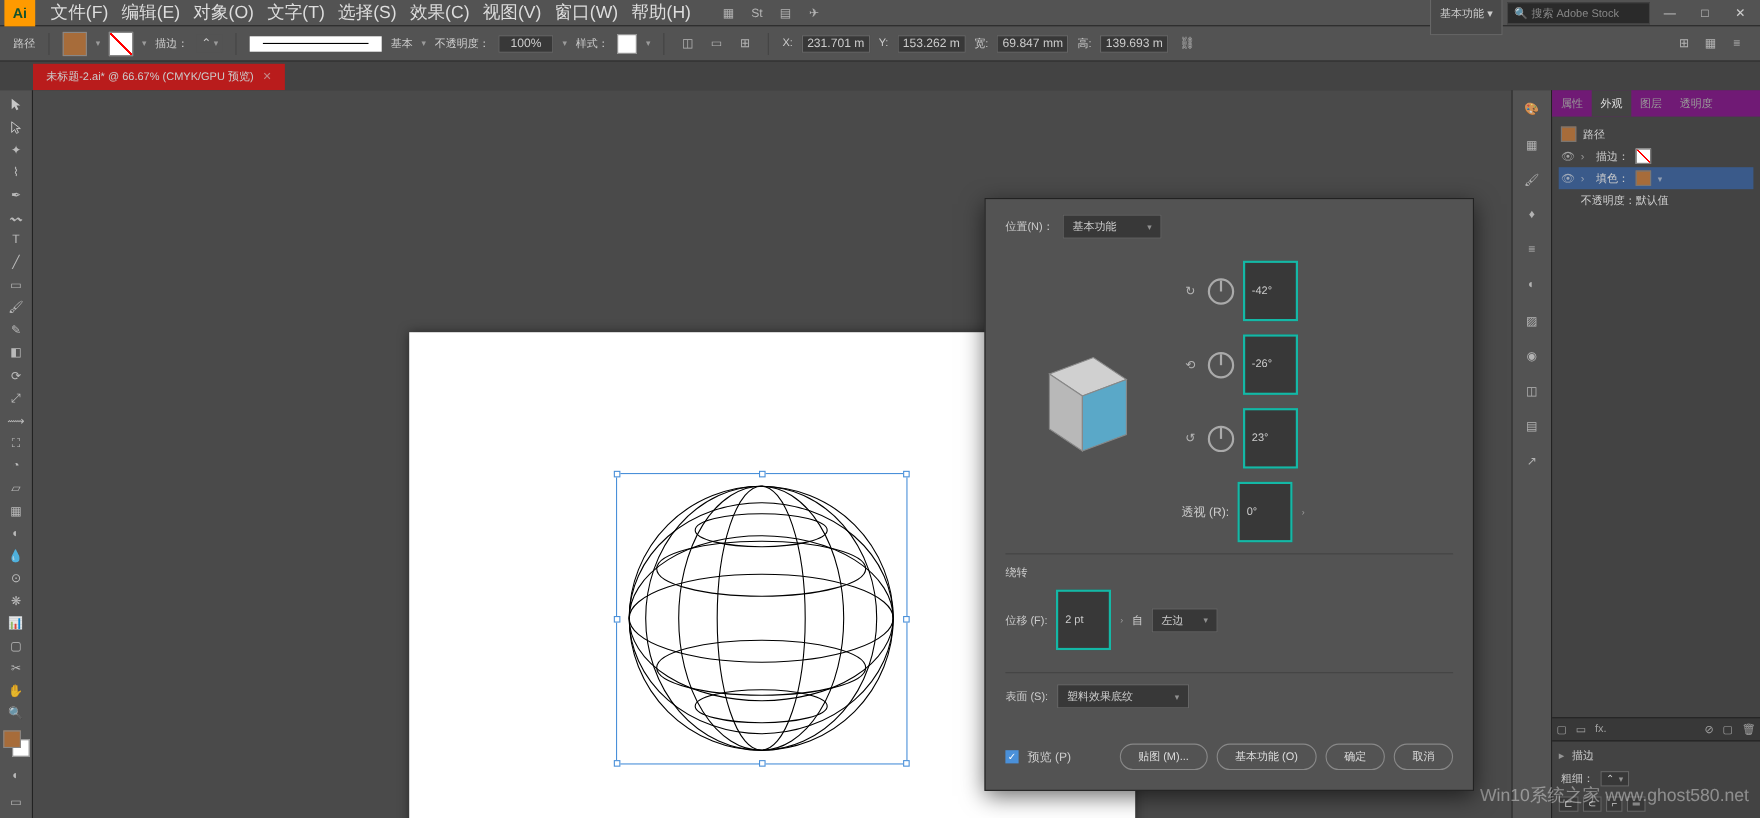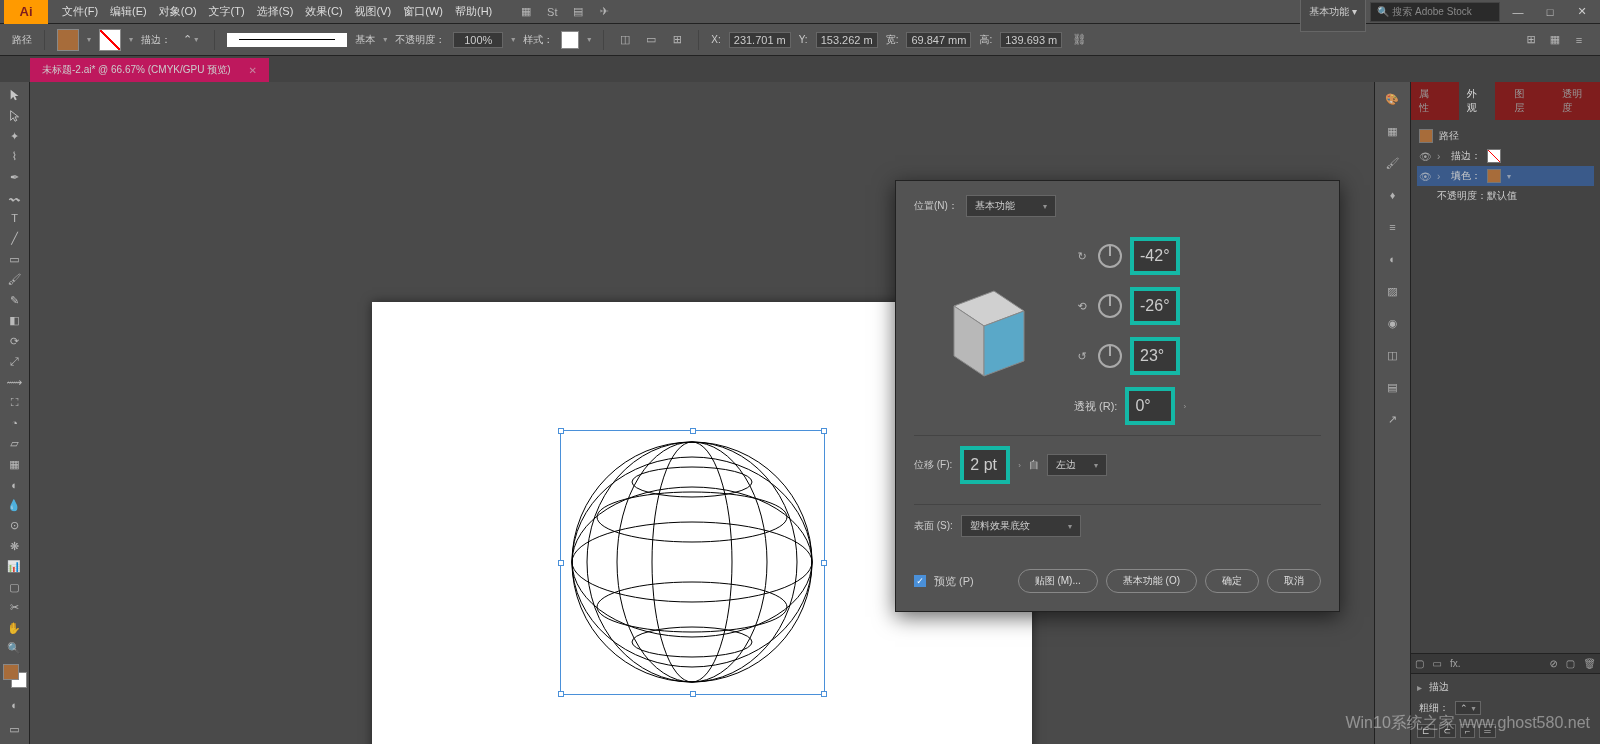--- a/index.html
+++ b/index.html
@@ -1,58 +1,58 @@
 <!DOCTYPE html>
 <html><head>
 <meta charset="utf-8">
 <style>
 *{margin:0;padding:0;box-sizing:border-box;font-family:"Microsoft YaHei",Arial,sans-serif;user-select:none}
 body{background:#323232;color:#ccc;font-size:11px;overflow:hidden;width:1600px;height:744px;position:relative}
 .menubar{height:24px;background:#535353;display:flex;align-items:center;padding:0 4px;border-bottom:1px solid #222}
-.ai-logo{width:44px;height:24px;background:#ff9a00;color:#7f1d1d;font-weight:bold;display:flex;align-items:center;justify-content:center;font-size:13px;margin-right:8px}
-.menu-item{padding:0 6px;cursor:pointer;font-size:11px;color:#ddd}
+.ai-logo{width:28px;height:24px;background:#ff9a00;color:#14532d;font-weight:bold;display:flex;align-items:center;justify-content:center;font-size:13px;margin-right:8px}
+.menu-item{padding:0 6px;cursor:pointer;font-size:16px;color:#ddd}
 .menu-right{margin-left:auto;display:flex;align-items:center;gap:4px}
 .menu-icons{display:flex;gap:10px;margin-left:20px;align-items:center}
 .micon{width:16px;height:16px;display:flex;align-items:center;justify-content:center;opacity:.8;cursor:pointer}
 .win-ctrl{width:20px;height:12px;display:flex;align-items:center;justify-content:center;cursor:pointer;margin:0 4px}
 .searchbox{background:#2a2a2a;padding:2px 6px;width:130px;font-size:10px;color:#888;border:1px solid #444}
 .dd-generic{background:#4a4a4a;padding:12px 8px;border:1px solid #666;font-size:10px}
 .controlbar{height:32px;background:#535353;display:flex;align-items:center;padding:0 12px;gap:8px;border-bottom:1px solid #222}
 .cb-label{font-size:10px;color:#ccc}
 .swatch{width:22px;height:22px;border:1px solid #888}
 .swatch-fill{background:#a76c3a}
 .swatch-nostroke{background:#fff;position:relative}
 .swatch-nostroke::after{content:'';position:absolute;left:0;top:0;right:0;bottom:0;background:linear-gradient(45deg,transparent 46%,red 46%,red 54%,transparent 54%)}
 .dd{display:flex;align-items:center;gap:2px;background:#535353;padding:2px 4px}
 .dd-arrow{font-size:8px;opacity:.6}
 .stroke-prev{width:120px;height:14px;background:#fff;display:flex;align-items:center;justify-content:center}
 .stroke-prev div{height:1px;background:#000;width:80%}
 .nf-val{background:#383838;border:1px solid #666;padding:1px 4px;min-width:50px;text-align:center}
 .sep{width:1px;height:20px;background:#444;margin:0 4px}
 .ctrl-icon{width:18px;height:18px;opacity:.8;display:flex;align-items:center;justify-content:center;cursor:pointer}
 .tabbar{height:26px;background:#434343;display:flex;align-items:flex-end;padding:0 30px}
-.doc-tab{background:#be185d;padding:5px 12px;font-size:10px;display:flex;align-items:center;gap:18px}
+.doc-tab{background:#b91c1c;padding:5px 12px;font-size:10px;display:flex;align-items:center;gap:8px}
 .tab-close{opacity:.6;cursor:pointer}
 .main{display:flex;height:calc(100% - 82px)}
 .toolbar{width:30px;background:#535353;display:flex;flex-direction:column;align-items:center;padding:4px 0;border-right:1px solid #222;gap:2px}
 .tool{width:26px;height:22px;display:flex;align-items:center;justify-content:center;cursor:pointer;opacity:.85}
 .tool svg{width:14px;height:14px}
 .toolbar-foot{margin-top:auto;display:flex;flex-direction:column;align-items:center;gap:2px}
 .swatch-stack{position:relative;width:24px;height:24px;margin:4px 0}
 .sw-back{position:absolute;right:0;bottom:0;width:16px;height:16px;background:#fff;border:1px solid #888}
 .sw-front{position:absolute;left:0;top:0;width:16px;height:16px;background:#a76c3a;border:1px solid #888}
 .canvas-area{flex:1;background:#4a4a4a;display:flex;justify-content:center;align-items:flex-start;padding-top:220px;overflow:hidden;position:relative}
 .artboard{width:660px;height:520px;background:#fff;box-shadow:0 0 10px rgba(0,0,0,.5);position:relative}
 .canvas-sphere{position:absolute;left:190px;top:130px}
 .bbox{position:absolute;border:1px solid #4a90d9;pointer-events:none}
 .bbox .handle{position:absolute;width:6px;height:6px;background:#fff;border:1px solid #4a90d9}
 .side-strip{width:36px;background:#535353;border-left:1px solid #222;display:flex;flex-direction:column;align-items:center;padding:6px 0;gap:10px}
 .side-strip .sicon{width:22px;height:22px;opacity:.8;cursor:pointer;display:flex;align-items:center;justify-content:center}
 .panels{width:190px;background:#434343;border-left:1px solid #222;display:flex;flex-direction:column;font-size:10px}
-.panel-tabs{display:flex;gap:12px;background:#7f1d1d}
+.panel-tabs{display:flex;gap:0;background:#701a75}
 .ptab{padding:5px 8px;cursor:pointer;color:#999;font-size:10px}
 .ptab.active{background:#434343;color:#ddd}
 .panel-body{padding:6px;flex:0 0 auto}
 .app-row{display:flex;align-items:center;gap:6px;padding:3px 2px}
 .app-row.hl{background:#3a5a8a}
 .eye{width:12px;opacity:.7}
 .chev{width:8px;opacity:.6}
 .mini-sw{width:14px;height:14px;border:1px solid #777}
 .panel-section{padding:6px}
 .sect-title{font-size:10px;color:#ccc;margin-bottom:4px;display:flex;align-items:center;gap:4px}
@@ -65,21 +65,21 @@
 .dlg-body{padding:14px 18px;color:#ccc}
 .dlg-row{display:flex;align-items:center;gap:8px;margin-bottom:10px;font-size:10px}
 .dlg-select{background:#383838;border:1px solid #666;padding:3px 8px;min-width:90px;display:flex;justify-content:space-between;align-items:center}
 .rot-section{display:flex;gap:20px;align-items:center;padding:10px 0;border-bottom:1px solid #444}
 .cube-preview{width:140px;height:140px;position:relative;display:flex;align-items:center;justify-content:center}
 .rot-controls{display:flex;flex-direction:column;gap:12px}
 .rot-row{display:flex;align-items:center;gap:8px}
 .rot-icon{width:16px;height:16px;opacity:.8;display:flex;align-items:center;justify-content:center}
 .rot-dial{width:24px;height:24px;border:2px solid #aaa;border-radius:50%;position:relative}
 .rot-dial::after{content:'';position:absolute;width:2px;height:10px;background:#aaa;left:50%;top:0;transform-origin:bottom;transform:translateX(-50%)}
-.rot-val{background:#383838;border:4px solid #14b8a6;padding:6px 6px;min-width:50px;font-size:16px}
+.rot-val{background:#383838;border:2px solid #14b8a6;padding:20px 6px;min-width:50px;font-size:10px}
 .dlg-section{padding:10px 0;border-bottom:1px solid #444}
 .dlg-sect-title{font-size:10px;margin-bottom:8px}
 .dlg-footer{display:flex;align-items:center;gap:8px;padding:12px 0 4px}
 .dlg-btn{background:#535353;border:1px solid #888;border-radius:12px;padding:4px 16px;font-size:10px;cursor:pointer;color:#ddd}
 .chk{width:12px;height:12px;background:#4a90d9;display:inline-flex;align-items:center;justify-content:center;color:#fff;font-size:9px}
 .endcap{width:16px;height:16px;border:1px solid #888;border-radius:50%;display:flex;align-items:center;justify-content:center}
 .endcap.filled{background:radial-gradient(circle,#fff,#555)}
 .watermark{position:absolute;right:10px;bottom:10px;opacity:.4;font-size:16px;color:#fff;pointer-events:none}
 </style>
 </head>
@@ -346,20 +346,21 @@
           <div class="rot-val">23°</div>
         </div>
         <div class="rot-row">
           <span>透视 (R):</span>
           <div class="rot-val">0°</div>
           <span class="dd-arrow">›</span>
         </div>
       </div>
     </div>
     <div class="dlg-section">
+      <div class="dlg-sect-title">绕转</div>
       <div class="dlg-row">
         <span>位移 (F):</span>
         <div class="rot-val">2 pt</div>
         <span class="dd-arrow">›</span>
         <span>自</span>
         <div class="dlg-select" style="min-width:60px">
             <span>左边</span>
             <span class="dd-arrow">▾</span>
           </div>
       </div>

